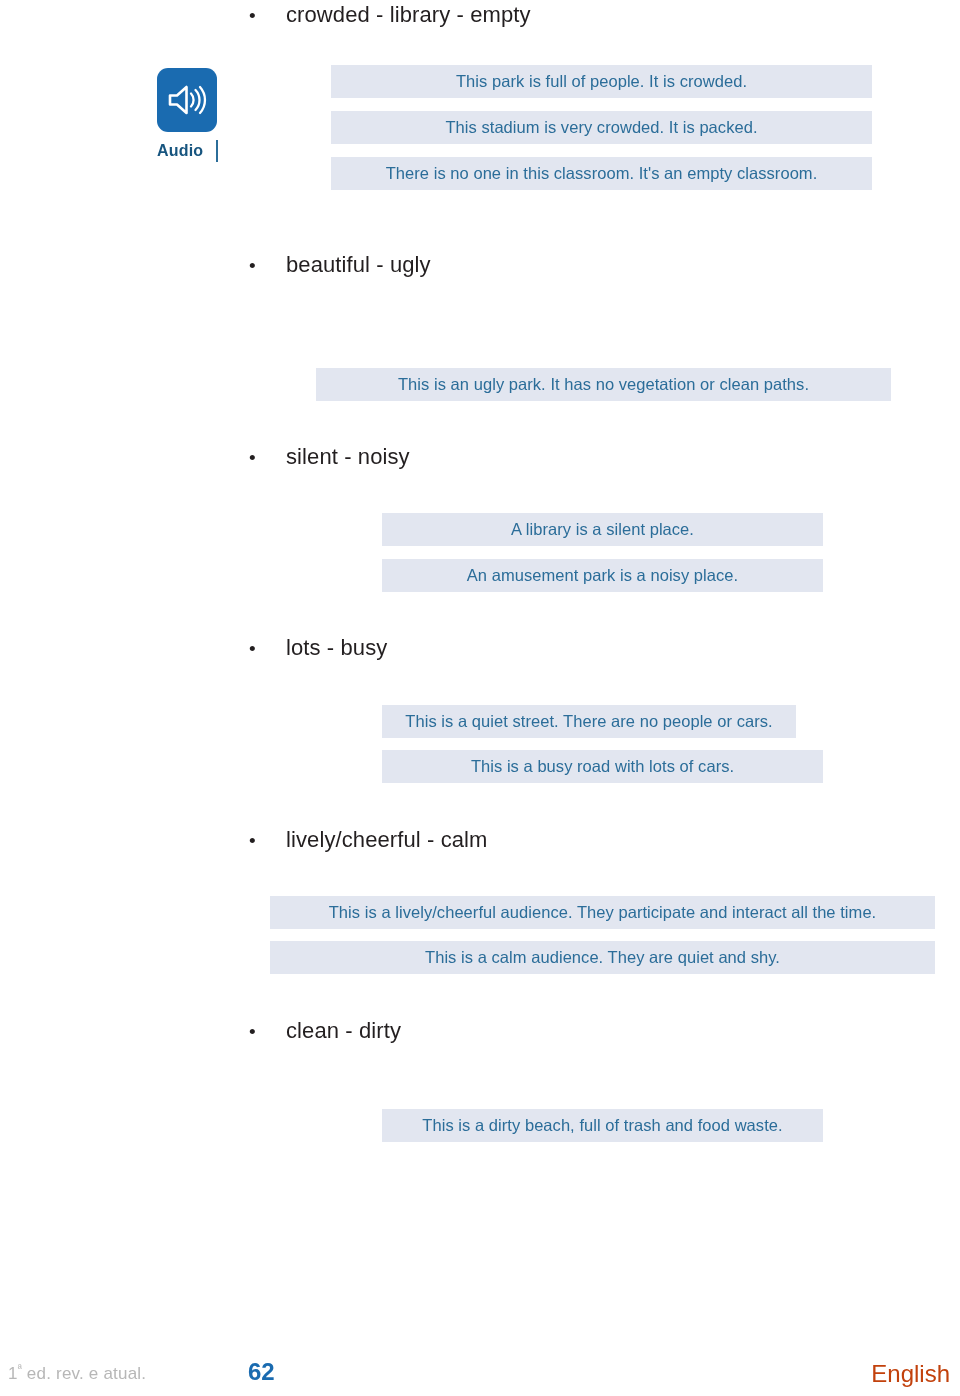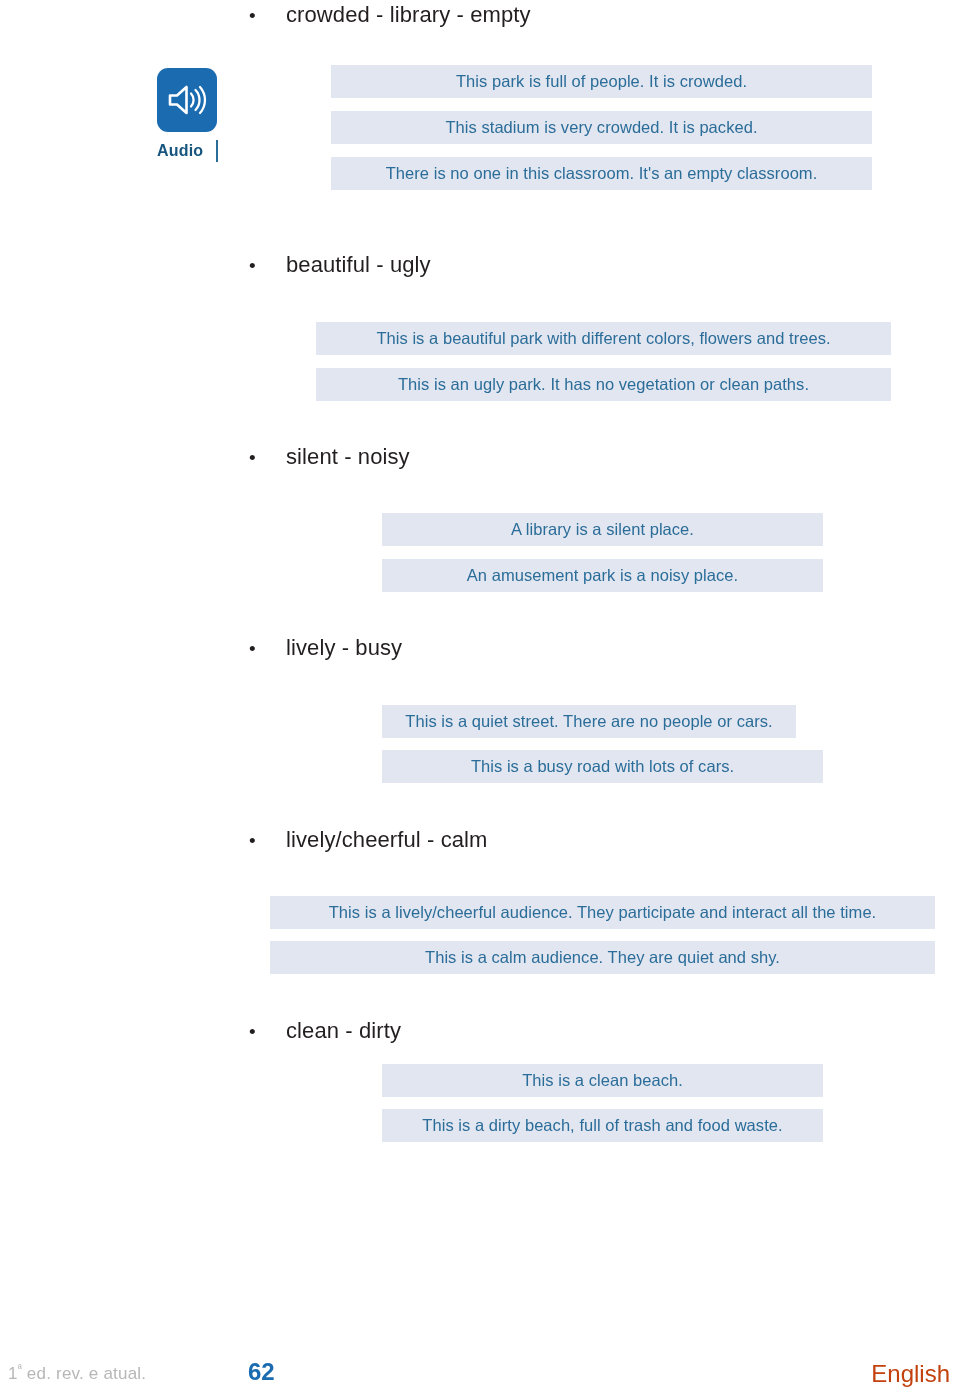--- a/index.html
+++ b/index.html
@@ -159,53 +159,51 @@
 
   <div class="strip" style="left:331px; top:65px; width:541px; height:33px;">This park is full of people. It is crowded.</div>
   <div class="strip" style="left:331px; top:111px; width:541px; height:33px;">This stadium is very crowded. It is packed.</div>
   <div class="strip" style="left:331px; top:157px; width:541px; height:33px;">There is no one in this classroom. It's an empty classroom.</div>
 
   <div class="pair-heading" style="left:240px; top:252px;">
     <span class="bullet">•</span>
     <span class="pair-label">beautiful - ugly</span>
   </div>
 
-  <div class="strip" style="left:316px; top:322px; width:575px; height:33px;">This is a beautiful park with different colors, flowers and trees.</div>
   <div class="strip" style="left:316px; top:368px; width:575px; height:33px;">This is an ugly park. It has no vegetation or clean paths.</div>
 
   <div class="pair-heading" style="left:240px; top:444px;">
     <span class="bullet">•</span>
     <span class="pair-label">silent - noisy</span>
   </div>
 
   <div class="strip" style="left:382px; top:513px; width:441px; height:33px;">A library is a silent place.</div>
   <div class="strip" style="left:382px; top:559px; width:441px; height:33px;">An amusement park is a noisy place.</div>
 
   <div class="pair-heading" style="left:240px; top:635px;">
     <span class="bullet">•</span>
-    <span class="pair-label">lively - busy</span>
+    <span class="pair-label">lots - busy</span>
   </div>
 
   <div class="strip" style="left:382px; top:705px; width:414px; height:33px;">This is a quiet street. There are no people or cars.</div>
   <div class="strip" style="left:382px; top:750px; width:441px; height:33px;">This is a busy road with lots of cars.</div>
 
   <div class="pair-heading" style="left:240px; top:827px;">
     <span class="bullet">•</span>
     <span class="pair-label">lively/cheerful - calm</span>
   </div>
 
   <div class="strip" style="left:270px; top:896px; width:665px; height:33px;">This is a lively/cheerful audience. They participate and interact all the time.</div>
   <div class="strip" style="left:270px; top:941px; width:665px; height:33px;">This is a calm audience. They are quiet and shy.</div>
 
   <div class="pair-heading" style="left:240px; top:1018px;">
     <span class="bullet">•</span>
     <span class="pair-label">clean - dirty</span>
   </div>
 
-  <div class="strip" style="left:382px; top:1064px; width:441px; height:33px;">This is a clean beach.</div>
   <div class="strip" style="left:382px; top:1109px; width:441px; height:33px;">This is a dirty beach, full of trash and food waste.</div>
 
   <div class="footer">
     <div class="footer-edition"><span>1</span><sup>ª</sup><span> ed. rev. e atual.</span></div>
     <div class="footer-page">62</div>
     <div class="footer-lang">English</div>
   </div>
 
 </div>
 

